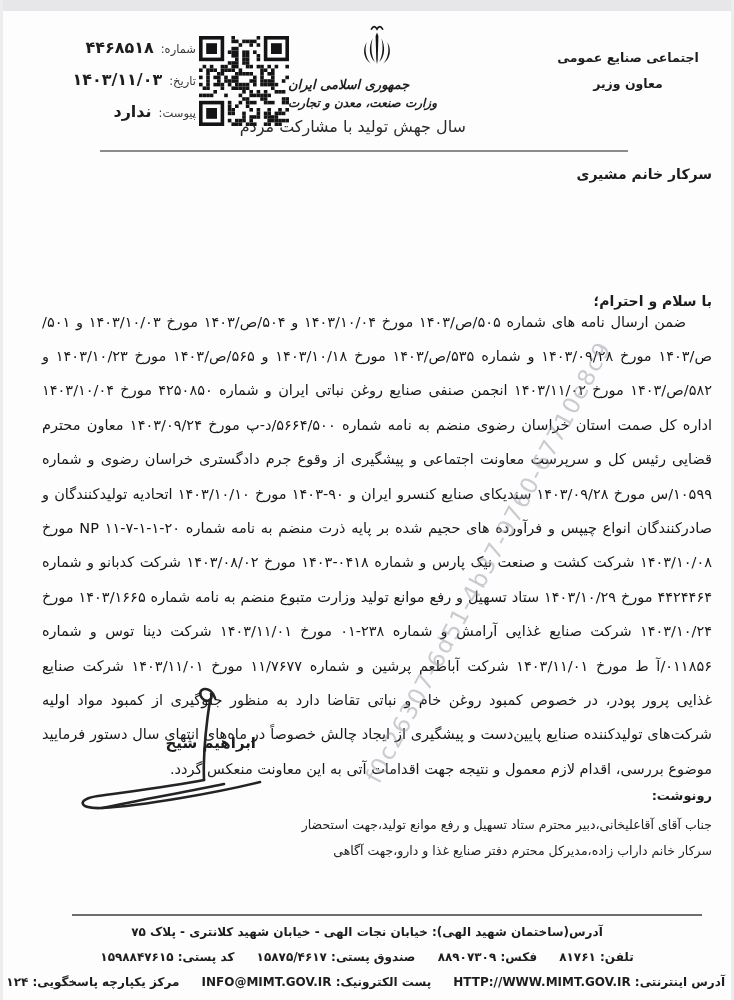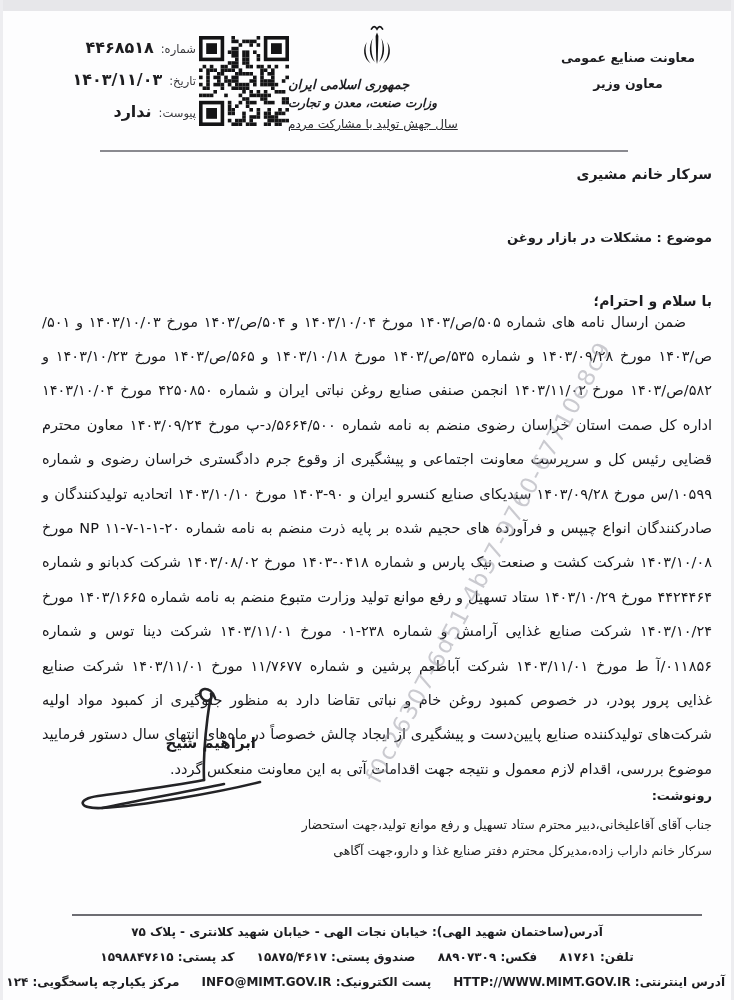--- a/index.html
+++ b/index.html
@@ -17,21 +17,21 @@
   .meta-row{display:flex;gap:7px;justify-content:flex-start;margin-bottom:13px;align-items:baseline;}
   .meta-label{color:#3a3a3e;}
   .meta-value{font-weight:bold;font-size:16px;letter-spacing:.5px;}
 
   .qr-wrap{position:absolute;top:36px;left:199px;width:90px;height:90px;}
 
   .center-block{position:absolute;top:22px;left:288px;width:178px;text-align:left;}
   .emblem{width:42px;height:52px;display:block;margin:0 auto 2px auto;}
   .country{font-size:13px;font-weight:bold;font-style:italic;line-height:18px;}
   .ministry{font-size:12px;font-weight:bold;font-style:italic;line-height:18px;}
-  .slogan{font-size:12px;margin-top:5px;white-space:nowrap;color:#2a2a2e;text-decoration:underline;}
+  .slogan{font-size:16px;margin-top:5px;white-space:nowrap;color:#2a2a2e;}
 
   .dept-block{position:absolute;top:50px;right:26px;width:160px;text-align:center;font-weight:bold;font-size:12.5px;}
   .dept-block .l2{margin-top:11px;}
 
   .hdr-divider{position:absolute;top:150px;left:100px;width:528px;height:2px;background:#8a8a90;}
 
   
   .recipient{position:absolute;top:166px;right:22px;text-align:left;}
   .recipient .name{font-weight:bold;font-size:14px;}
   .recipient .title{font-weight:bold;font-size:14px;margin-top:13px;}
@@ -320,30 +320,29 @@
         <path d="M30,13 L32,18 L31,52 L30,58 L29,52 L28,18 Z"></path>
       </g>
       <path d="M22,8 q4,-7 8,0 q4,-7 8,0" stroke="#141416" stroke-width="2.4" fill="none" stroke-linecap="round"></path>
     </svg>
     <div class="country">جمهوری اسلامی ایران</div>
     <div class="ministry">وزارت صنعت، معدن و تجارت</div>
     <div class="slogan">سال جهش تولید با مشارکت مردم</div>
   </div>
 
   <div class="dept-block">
-    <div class="l1">معاونت صنایع عمومی</div>
+    <div class="l1">اجتماعی صنایع عمومی</div>
     <div class="l2">معاون وزیر</div>
   </div>
 
   <div class="hdr-divider"></div>
 
   <div class="recipient">
     <div class="name">سرکار خانم مشیری</div>
   </div>
-  <div class="subject">موضوع : مشکلات در بازار روغن</div>
 
   <div class="salutation">با سلام و احترام؛</div>
   <p class="body-text">ضمن ارسال نامه های شماره ۵۰۵/ص/۱۴۰۳ مورخ ۱۴۰۳/۱۰/۰۴ و ۵۰۴/ص/۱۴۰۳ مورخ ۱۴۰۳/۱۰/۰۳ و ۵۰۱/ص/۱۴۰۳ مورخ ۱۴۰۳/۰۹/۲۸ و شماره ۵۳۵/ص/۱۴۰۳ مورخ ۱۴۰۳/۱۰/۱۸ و ۵۶۵/ص/۱۴۰۳ مورخ ۱۴۰۳/۱۰/۲۳ و ۵۸۲/ص/۱۴۰۳ مورخ ۱۴۰۳/۱۱/۰۲ انجمن صنفی صنایع روغن نباتی ایران و شماره ۴۲۵۰۸۵۰ مورخ ۱۴۰۳/۱۰/۰۴ اداره کل صمت استان خراسان رضوی منضم به نامه شماره ۵۶۶۴/۵۰۰/د-پ مورخ ۱۴۰۳/۰۹/۲۴ معاون محترم قضایی رئیس کل و سرپرست معاونت اجتماعی و پیشگیری از وقوع جرم دادگستری خراسان رضوی و شماره ۱۰۵۹۹/س مورخ ۱۴۰۳/۰۹/۲۸ سندیکای صنایع کنسرو ایران و ۹۰-۱۴۰۳ مورخ ۱۴۰۳/۱۰/۱۰ اتحادیه تولیدکنندگان و صادرکنندگان انواع چیپس و فرآورده های حجیم شده بر پایه ذرت منضم به نامه شماره ۲۰-۱-۱-۷-۱۱ NP مورخ ۱۴۰۳/۱۰/۰۸ شرکت کشت و صنعت نیک پارس و شماره ۰۴۱۸-۱۴۰۳ مورخ ۱۴۰۳/۰۸/۰۲ شرکت کدبانو و شماره ۴۴۲۴۴۶۴ مورخ ۱۴۰۳/۱۰/۲۹ ستاد تسهیل و رفع موانع تولید وزارت متبوع منضم به نامه شماره ۱۴۰۳/۱۶۶۵ مورخ ۱۴۰۳/۱۰/۲۴ شرکت صنایع غذایی آرامش و شماره ۲۳۸-۰۱ مورخ ۱۴۰۳/۱۱/۰۱ شرکت دینا توس و شماره ۰۱۱۸۵۶/آ ط مورخ ۱۴۰۳/۱۱/۰۱ شرکت آباطعم پرشین و شماره ۱۱/۷۶۷۷ مورخ ۱۴۰۳/۱۱/۰۱ شرکت صنایع غذایی پرور پودر، در خصوص کمبود روغن خام و نباتی تقاضا دارد به منظور جلوگیری از کمبود مواد اولیه شرکت‌های تولیدکننده صنایع پایین‌دست و پیشگیری از ایجاد چالش خصوصاً در ماه‌های انتهای سال دستور فرمایید موضوع بررسی، اقدام لازم معمول و نتیجه جهت اقدامات آتی به این معاونت منعکس گردد.</p>
 
   <div class="watermark">f0c26307-6d51-4b37-9760-67710e8c9</div>
 
   <div class="sig-block">
     <svg class="sig-scribble" viewBox="0 0 210 145" aria-hidden="true">
       <g fill="none" stroke="#232326" stroke-width="2.6" stroke-linecap="round">
         <path d="M141,26 c-4,-14 -20,-10 -13,0 c4,5 11,3 9,-4"></path>

